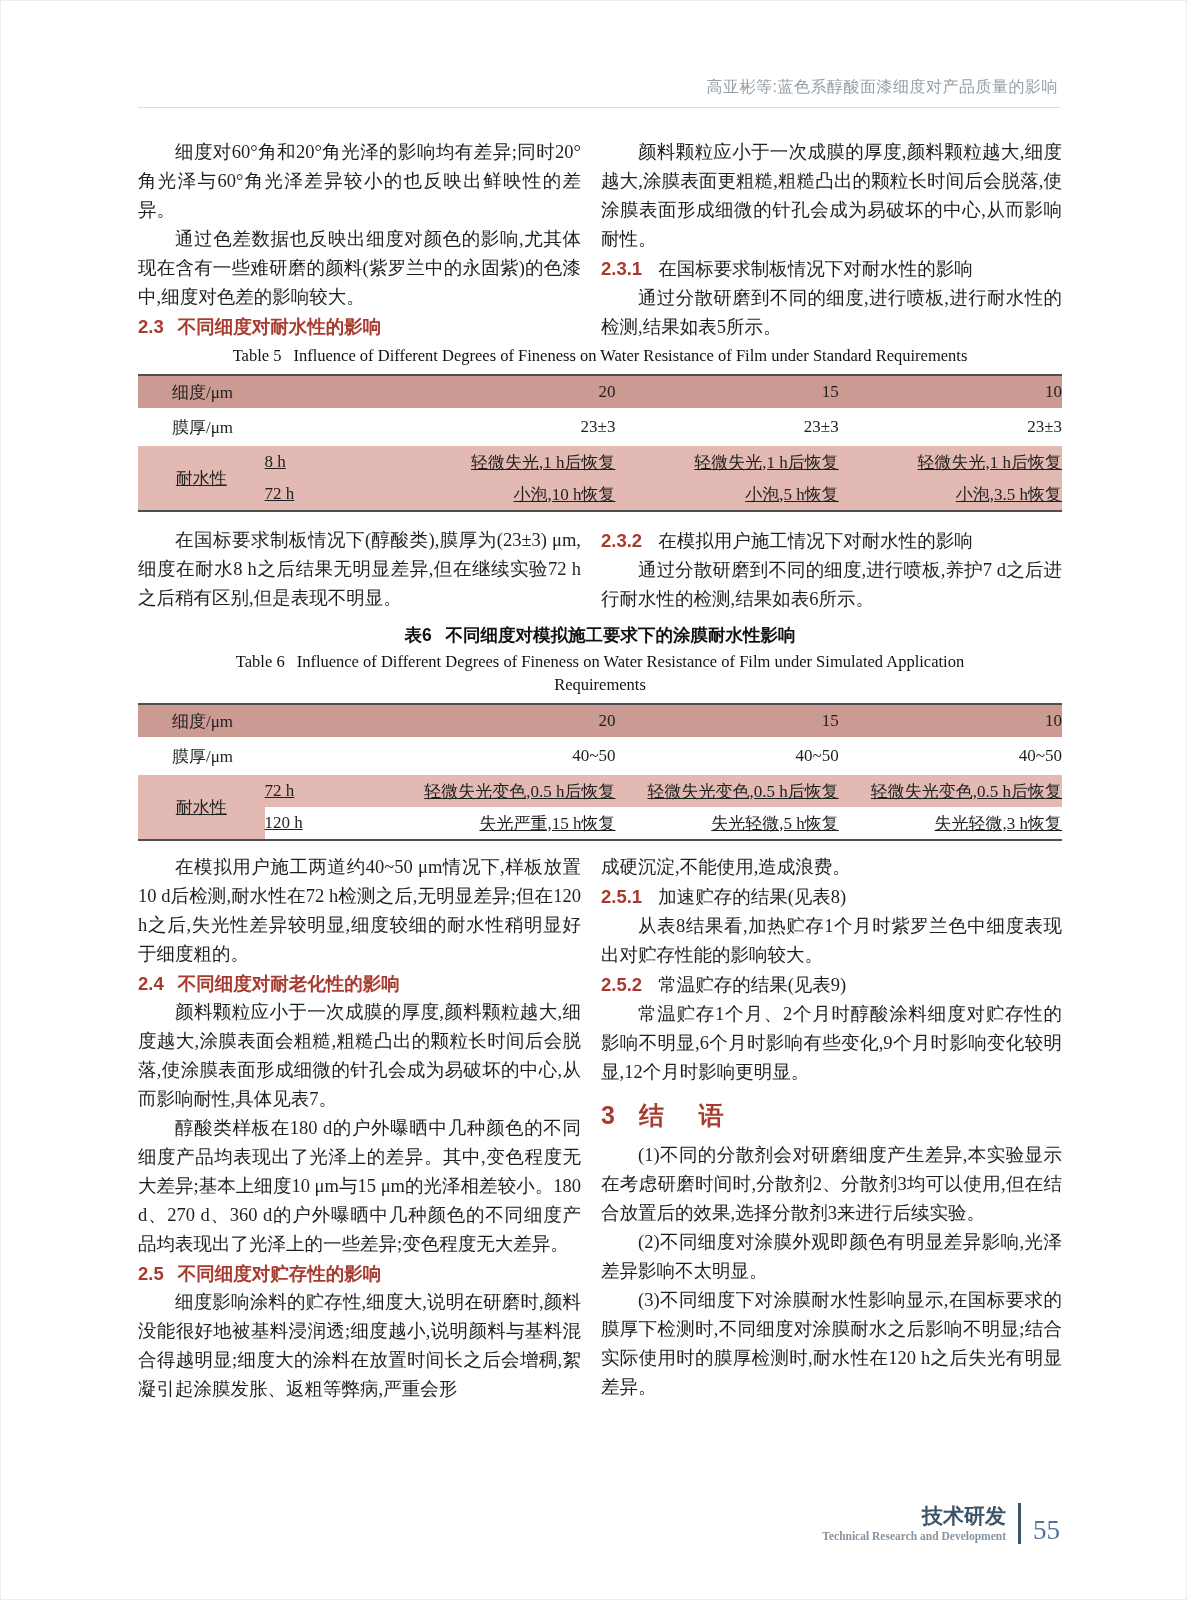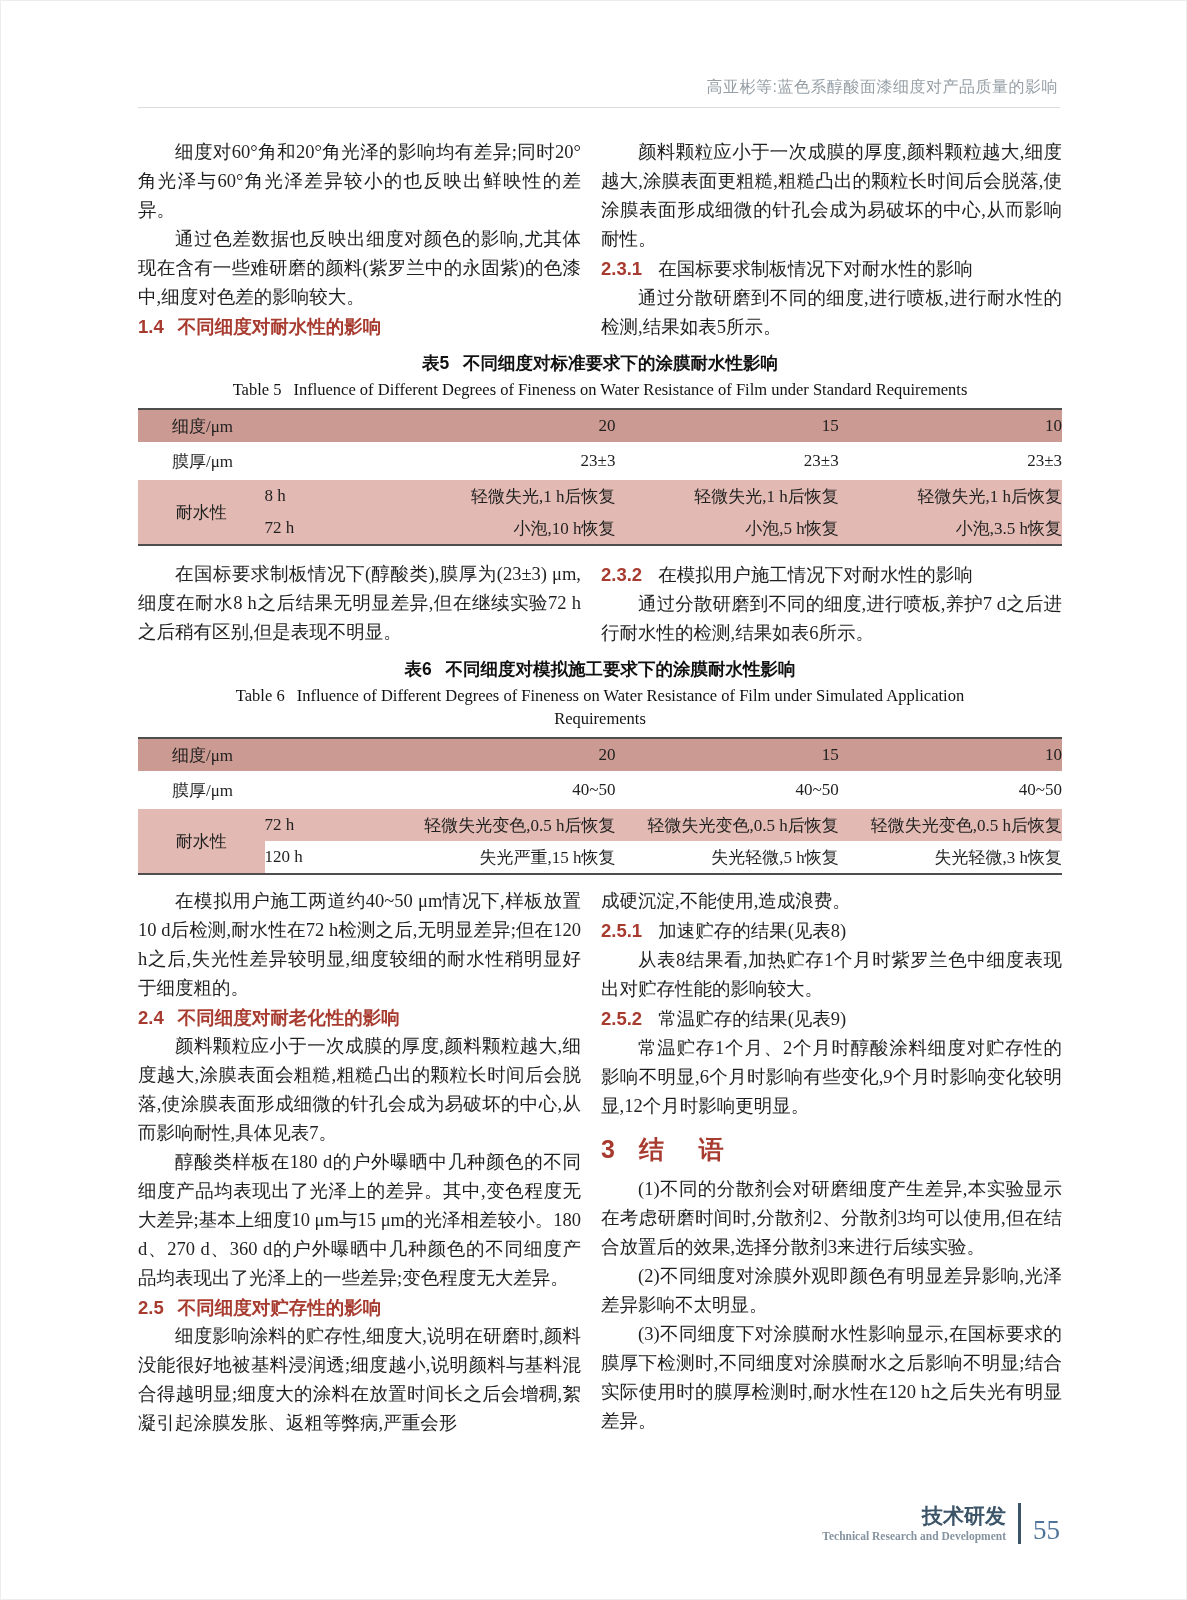--- a/index.html
+++ b/index.html
@@ -71,21 +71,21 @@
     font-size:17px;
   }
   .trow { display:flex; align-items:center; height:32px; }
   .gap { height:3px; background:#fff; }
   .headrow { background:#cb9a92; }
   .pinkrow { background:#e3bab3; }
   .whiterow { background:#ffffff; }
   .cell { min-width:0; }
   .lab { flex:0 0 27.5%; padding-left:34px; text-align:left; }
   .d { flex:1 1 0; text-align:right; }
-  .block { display:flex; }
+  .block { display:flex;text-decoration:underline; }
   .wl {
     flex:0 0 13.7%; background:#e3bab3;
     display:flex; align-items:center; justify-content:center;
   }
   .sub { flex:1; min-width:0; }
   .srow .time { flex:0 0 16%; text-align:left; }
 
   
   .footer { position:absolute; right:126px; bottom:55px; display:flex; align-items:stretch; }
   .f-txt { text-align:right; padding-right:12px; }
@@ -110,31 +110,30 @@
 
   <div class="running">高亚彬等:蓝色系醇酸面漆细度对产品质量的影响</div>
   <div class="head-rule"></div>
 
   <div class="content">
 
     <div class="cols">
       <div class="colL">
         <p class="para">细度对60°角和20°角光泽的影响均有差异;同时20°角光泽与60°角光泽差异较小的也反映出鲜映性的差异。</p>
         <p class="para">通过色差数据也反映出细度对颜色的影响,尤其体现在含有一些难研磨的颜料(紫罗兰中的永固紫)的色漆中,细度对色差的影响较大。</p>
-        <p class="h2"><span class="num">1.4</span><span class="ttl">不同细度对耐水性的影响</span></p>
+        <p class="h2"><span class="num">2.3</span><span class="ttl">不同细度对耐水性的影响</span></p>
       </div>
       <div class="colR">
         <p class="para">颜料颗粒应小于一次成膜的厚度,颜料颗粒越大,细度越大,涂膜表面更粗糙,粗糙凸出的颗粒长时间后会脱落,使涂膜表面形成细微的针孔会成为易破坏的中心,从而影响耐性。</p>
         <p class="h3"><span class="num">2.3.1</span><span class="ttl">在国标要求制板情况下对耐水性的影响</span></p>
         <p class="para">通过分散研磨到不同的细度,进行喷板,进行耐水性的检测,结果如表5所示。</p>
       </div>
     </div>
 
     <div class="tcap">
-      <div class="tcap-cn"><span class="cl">表5</span><span>不同细度对标准要求下的涂膜耐水性影响</span></div>
       <div class="tcap-en"><span class="cl">Table 5</span><span>Influence of Different Degrees of Fineness on Water Resistance of Film under Standard Requirements</span></div>
     </div>
     <div class="tbl">
       <div class="trow headrow">
         <div class="cell lab">细度/μm</div>
         <div class="cell d">20</div>
         <div class="cell d">15</div>
         <div class="cell d">10</div>
       </div>
       <div class="gap"></div>

